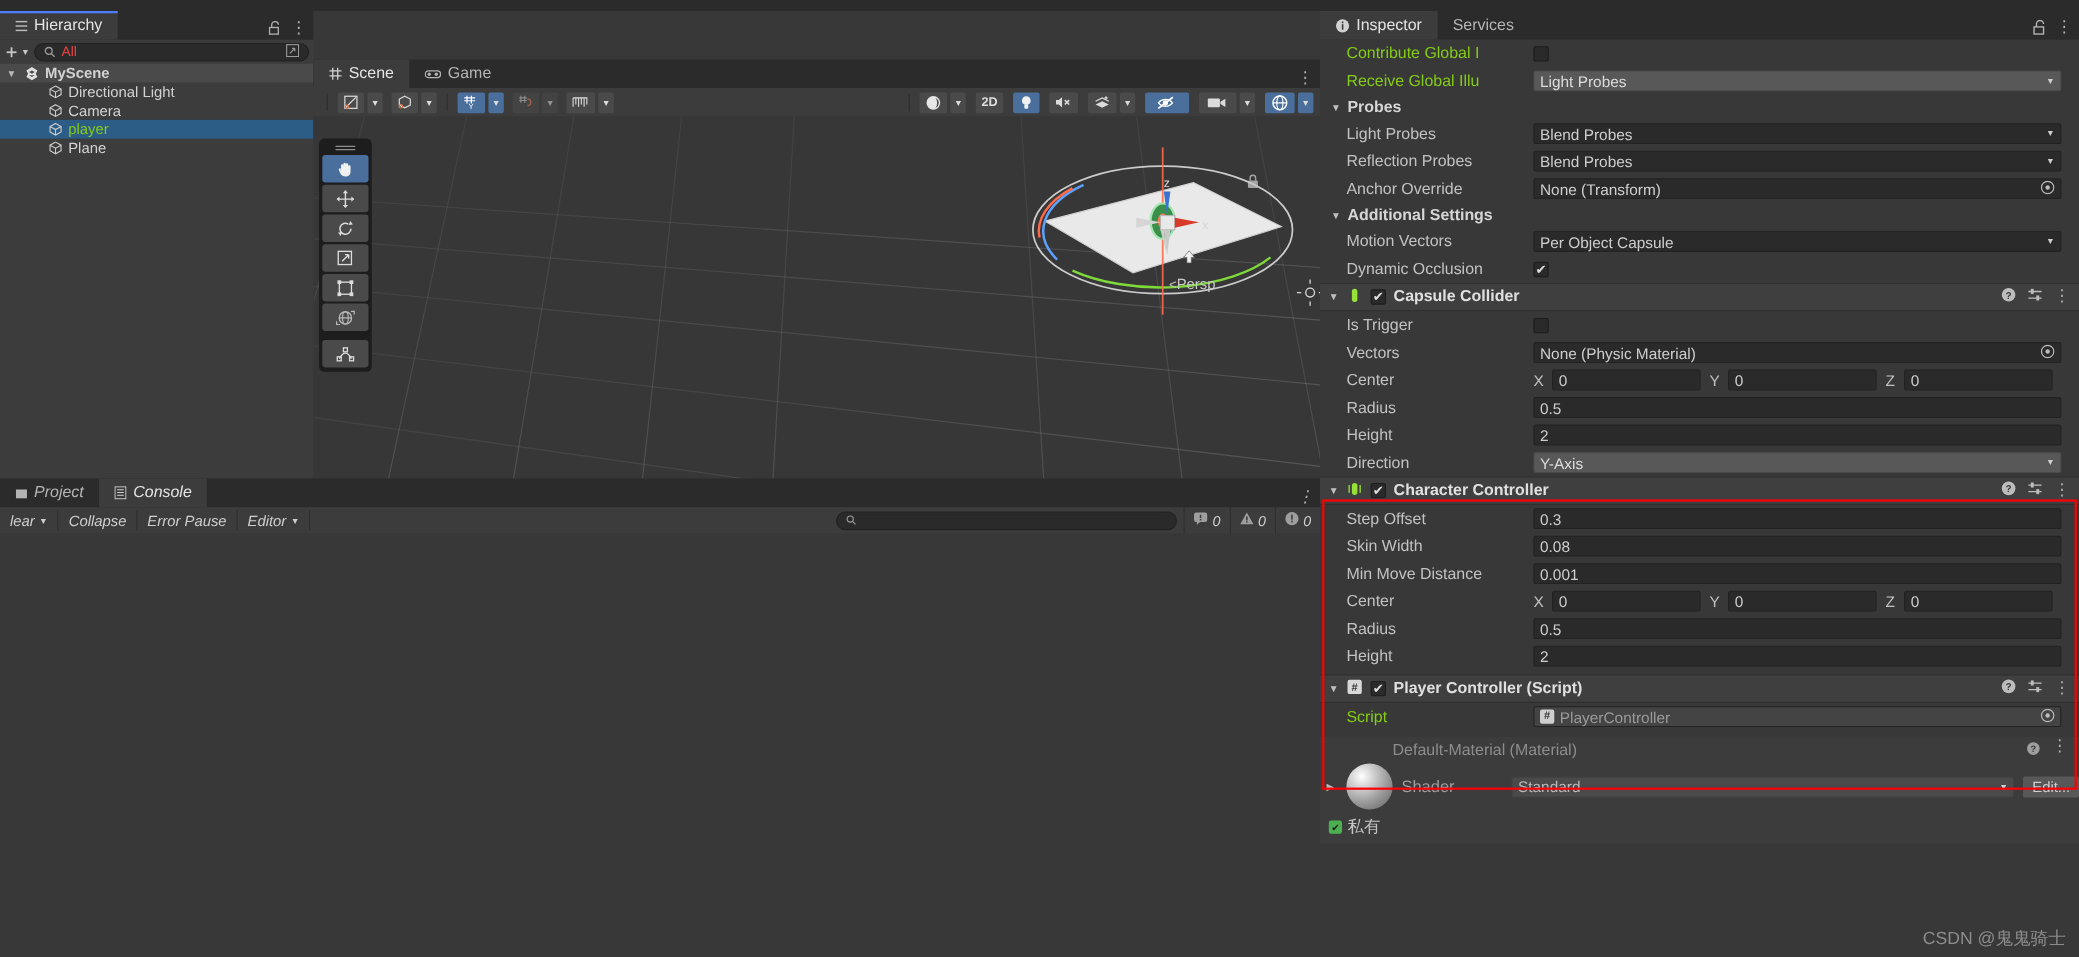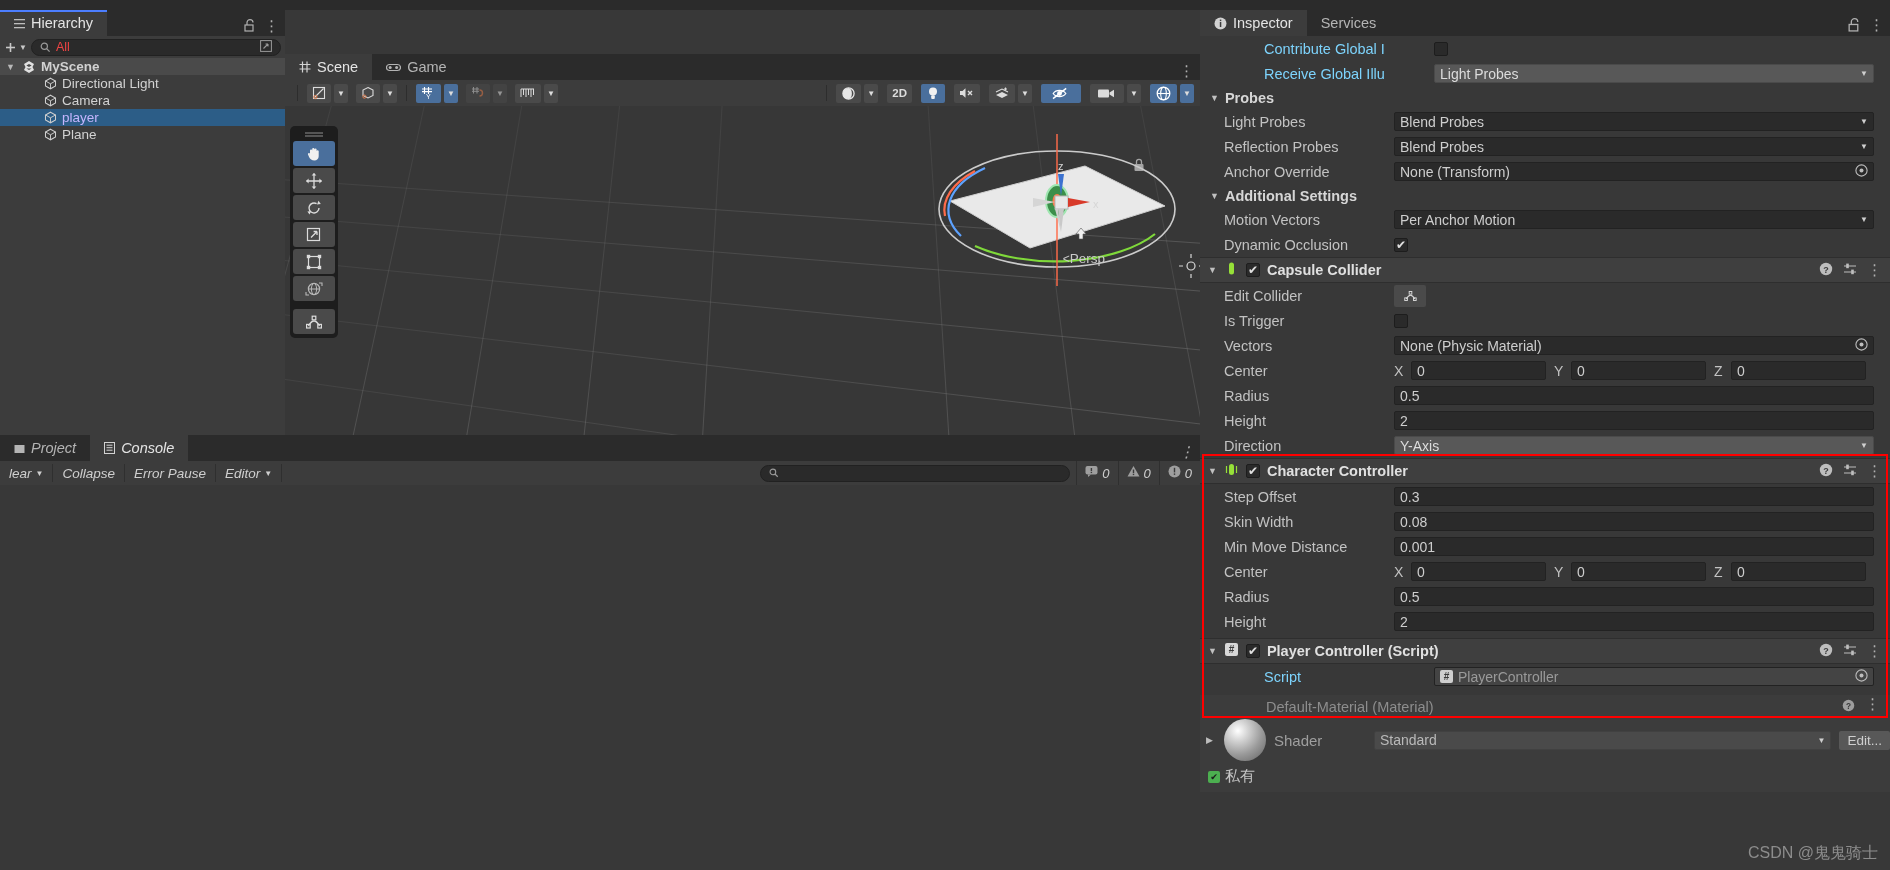--- a/index.html
+++ b/index.html
@@ -25,21 +25,21 @@
 
   
   #hierarchy{left:0;top:10px;width:285px;height:425px;background:#3c3c3c;}
   .h-toolbar{height:22px;background:#3c3c3c;display:flex;align-items:center;gap:4px;padding:0 4px;}
   .h-create{display:flex;align-items:center;gap:2px;color:#c8c8c8;font-size:13px;}
   .searchbox{flex:1;height:17px;background:#2a2a2a;border-radius:9px;display:flex;align-items:center;
              gap:5px;padding:0 8px;color:#ef4444;font-size:12.5px;border:1px solid #212121;}
   .h-rows{background:#3c3c3c;}
   .h-row{height:17px;display:flex;align-items:center;gap:5px;padding-left:6px;font-size:13.5px;color:#d2d2d2;white-space:nowrap;}
   .h-row.scene{background:#4a4a4a;font-weight:bold;}
-  .h-row.selected{background:#2c5d87;color:#c4b5fd;}
+  .h-row.selected{background:#2c5d87;color:#84cc16;}
   .h-row .twisty{width:11px;font-size:9px;color:#b8b8b8;}
   .cube-ico{width:13px;height:13px;flex:none;}
   .unity-ico{width:14px;height:14px;flex:none;}
 
   
   #sceneview{left:285px;top:10px;width:915px;height:425px;background:#3c3c3c;margin-top:44px;}
   .sc-toolbar{height:26px;background:#3c3c3c;display:flex;align-items:center;padding:0 6px;gap:3px;}
   .btn{height:19px;min-width:24px;background:#585858;border-radius:2px;display:flex;align-items:center;
        justify-content:center;color:#dcdcdc;font-size:11.5px;padding:0 5px;}
   .btn.dark{background:#4a4a4a;}
@@ -70,21 +70,21 @@
   .counts{display:flex;align-items:center;}
   .count{display:flex;align-items:center;gap:4px;padding:0 8px;height:24px;font-size:13px;color:#cfcfcf;
          border-left:1px solid #2f2f2f;}
   .console-body{height:411px;background:#383838;}
 
   
   #inspector{left:1200px;top:10px;width:690px;height:860px;background:#383838;overflow:hidden;}
   .ins-body{position:relative;}
   .row{height:25px;display:flex;align-items:center;padding-left:24px;font-size:14.5px;}
   .row .lbl{width:170px;color:#c2c2c2;white-space:nowrap;overflow:hidden;}
-  .row .lbl.dim{color:#7dd3fc;margin-left:40px;}
+  .row .lbl.dim{color:#84cc16;}
   .row .ctl{flex:1;display:flex;align-items:center;gap:0;padding-right:16px;}
   .field{flex:1;height:19px;background:#2a2a2a;border:1px solid #222;border-radius:2px;
          display:flex;align-items:center;padding:0 5px;color:#cecece;font-size:14px;}
   .field.light{background:#585858;border-color:#4a4a4a;color:#dcdcdc;}
   .field.obj{background:#2a2a2a;}
   .field .dd{margin-left:auto;font-size:8px;color:#cfcfcf;}
   .field .circ{margin-left:auto;}
   .vec{display:flex;flex:1;gap:0;align-items:center;}
   .vec .ax{width:17px;color:#c2c2c2;font-size:14px;}
   .vec .field{flex:1;margin-right:8px;}
@@ -593,21 +593,21 @@
           </span>
         </div>
         <div class="foldhdr">
           <span class="tw">▼</span>
           <span>Additional Settings</span>
         </div>
         <div class="row">
           <span class="lbl">Motion Vectors</span>
           <span class="ctl">
             <div class="field">
-              <span>Per Anchor Motion</span>
+              <span>Per Object Capsule</span>
               <span class="dd">▼</span>
             </div>
           </span>
         </div>
         <div class="row">
           <span class="lbl">Dynamic Occlusion</span>
           <span class="ctl">
             <span class="chk on">
               <span class="tick">✔</span>
             </span>
@@ -626,33 +626,20 @@
             <span><svg width="14" height="14" viewBox="0 0 14 14">
                 <circle cx="7" cy="7" r="6.2" fill="#bdbdbd"></circle>
                 <text x="7" y="10.5" font-size="9" text-anchor="middle" fill="#3a3a3a" font-family="Liberation Sans" font-weight="bold">?</text>
               </svg></span>
             <span><svg width="14" height="14" viewBox="0 0 14 14">
                 <path d="M1 4 H13 M1 10 H13" stroke="#bdbdbd" stroke-width="1.2"></path>
                 <rect x="3.2" y="1.6" width="2.6" height="4.6" fill="#bdbdbd"></rect>
                 <rect x="8.2" y="7.6" width="2.6" height="4.6" fill="#bdbdbd"></rect>
               </svg></span>
             <span class="dots">⋮</span>
-          </span>
-        </div>
-        <div class="row">
-          <span class="lbl">Edit Collider</span>
-          <span class="ctl">
-            <span class="btn dark" style="width:32px;height:22px;">
-              <svg width="15" height="14" viewBox="0 0 18 18">
-                <path d="M3.5 13 Q9 3 14.5 13" fill="none" stroke="#dcdcdc" stroke-width="1.3"></path>
-                <rect x="1.6" y="11.4" width="3.4" height="3.4" fill="none" stroke="#dcdcdc" stroke-width="1.2"></rect>
-                <rect x="12.9" y="11.4" width="3.4" height="3.4" fill="none" stroke="#dcdcdc" stroke-width="1.2"></rect>
-                <rect x="7.3" y="3.2" width="3.4" height="3.4" fill="none" stroke="#dcdcdc" stroke-width="1.2"></rect>
-              </svg>
-            </span>
           </span>
         </div>
         <div class="row">
           <span class="lbl">Is Trigger</span>
           <span class="ctl">
             <span class="chk"></span>
           </span>
         </div>
         <div class="row">
           <span class="lbl">Vectors</span>

